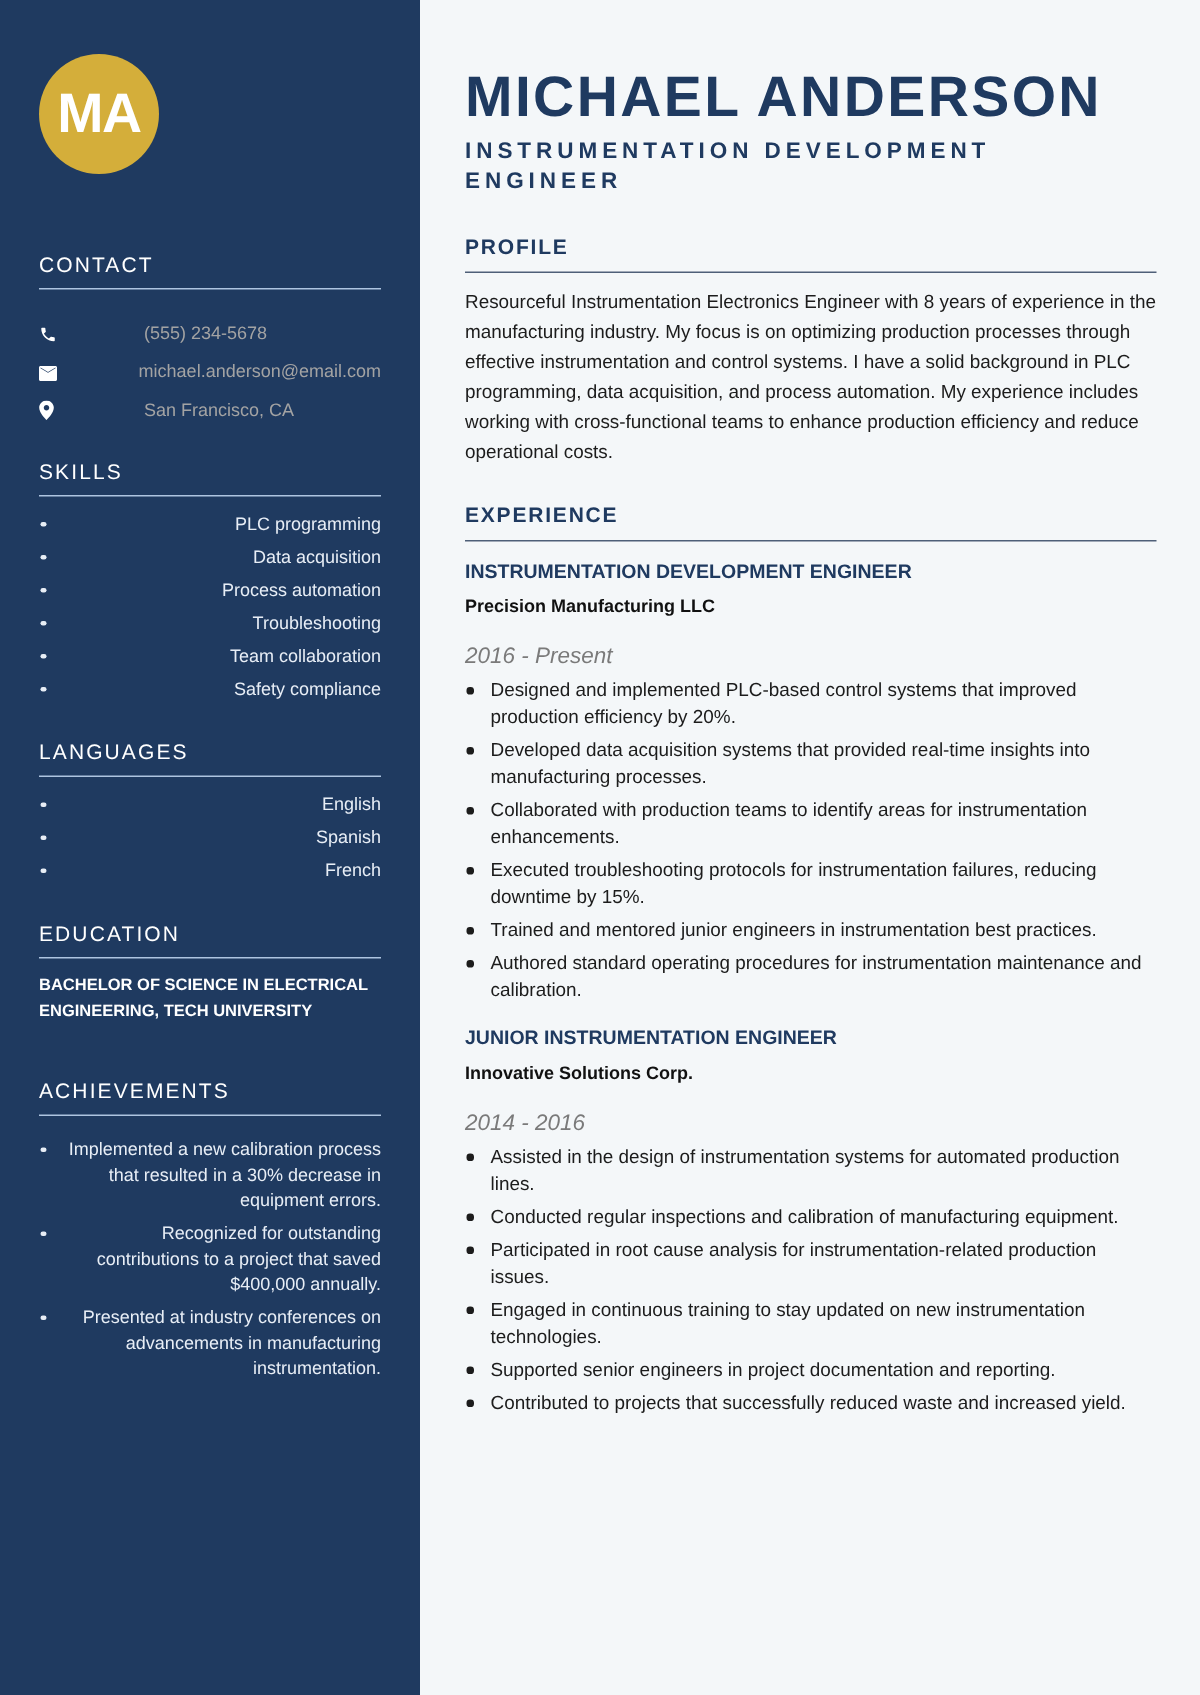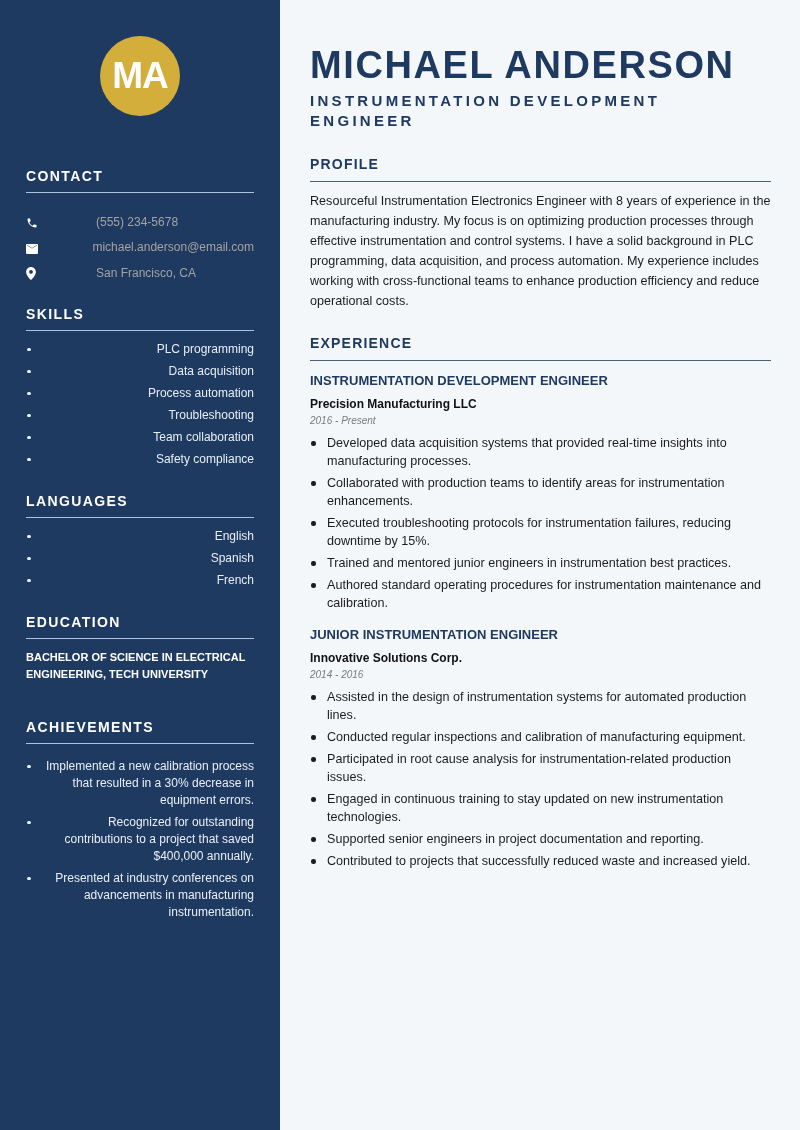--- a/index.html
+++ b/index.html
@@ -13,34 +13,34 @@
 
     
     .sidebar {
       width: 280px;
       height: 1130px;
       background: #1f3a60;
       color: #ffffff;
       padding: 0 26px 0 26px;
       position: relative;
     }
-    .avatar-wrap { display: flex; justify-content: center; padding-top: 36px; height: 160px; }
+    .avatar-wrap { display: flex; justify-content: flex-start; padding-top: 36px; height: 160px; }
     .avatar {
       width: 80px; height: 80px; border-radius: 50%;
       background: #d4ae3a;
       color: #ffffff;
       font-weight: bold;
       font-size: 37px;
       display: flex; align-items: center; justify-content: center;
       letter-spacing: -1px;
     }
     .side-section { margin-bottom: 0; }
     .side-heading {
       font-size: 14px;
-      font-weight: bold;
+      font-weight: normal;
       letter-spacing: 1.4px;
       color: #ffffff;
       padding-bottom: 8px;
       border-bottom: 1.5px solid #aec4e0;
       margin-bottom: 10px;
     }
     .contact-row {
       display: flex; align-items: flex-end;
       font-size: 12px; color: #a3a3a3;
       height: 25.5px;
@@ -115,25 +115,25 @@
       line-height: 18px;
     }
     .job-company {
       font-size: 12px;
       font-weight: bold;
       color: #111111;
       line-height: 18px;
       margin-top: 5px;
     }
     .job-dates {
-      font-size: 10px;
+      font-size: 15px;
       font-style: italic;
       color: #7a7a7a;
       line-height: 16px;
-      margin-top: 0;
+      margin-top: 17px;
     }
     .bullets { list-style: none; margin-top: 5px; }
     .bullets li {
       font-size: 12.6px;
       line-height: 18px;
       color: #1c1c1c;
       position: relative;
       padding-left: 17px;
       margin-bottom: 4px;
     }
@@ -230,20 +230,21 @@
     </section>
 
     <section style="margin-top:24px;">
       <h3 class="main-heading" style="margin-bottom:11px;">EXPERIENCE</h3>
 
       <div class="job">
         <div class="job-role">INSTRUMENTATION DEVELOPMENT ENGINEER</div>
         <div class="job-company">Precision Manufacturing LLC</div>
         <div class="job-dates">2016 - Present</div>
         <ul class="bullets">
+          <li>Designed and implemented PLC-based control systems that improved production efficiency by 20%.</li>
           <li>Developed data acquisition systems that provided real-time insights into manufacturing processes.</li>
           <li>Collaborated with production teams to identify areas for instrumentation enhancements.</li>
           <li>Executed troubleshooting protocols for instrumentation failures, reducing downtime by 15%.</li>
           <li>Trained and mentored junior engineers in instrumentation best practices.</li>
           <li>Authored standard operating procedures for instrumentation maintenance and calibration.</li>
         </ul>
       </div>
 
       <div class="job" style="margin-top:14px;">
         <div class="job-role">JUNIOR INSTRUMENTATION ENGINEER</div>

